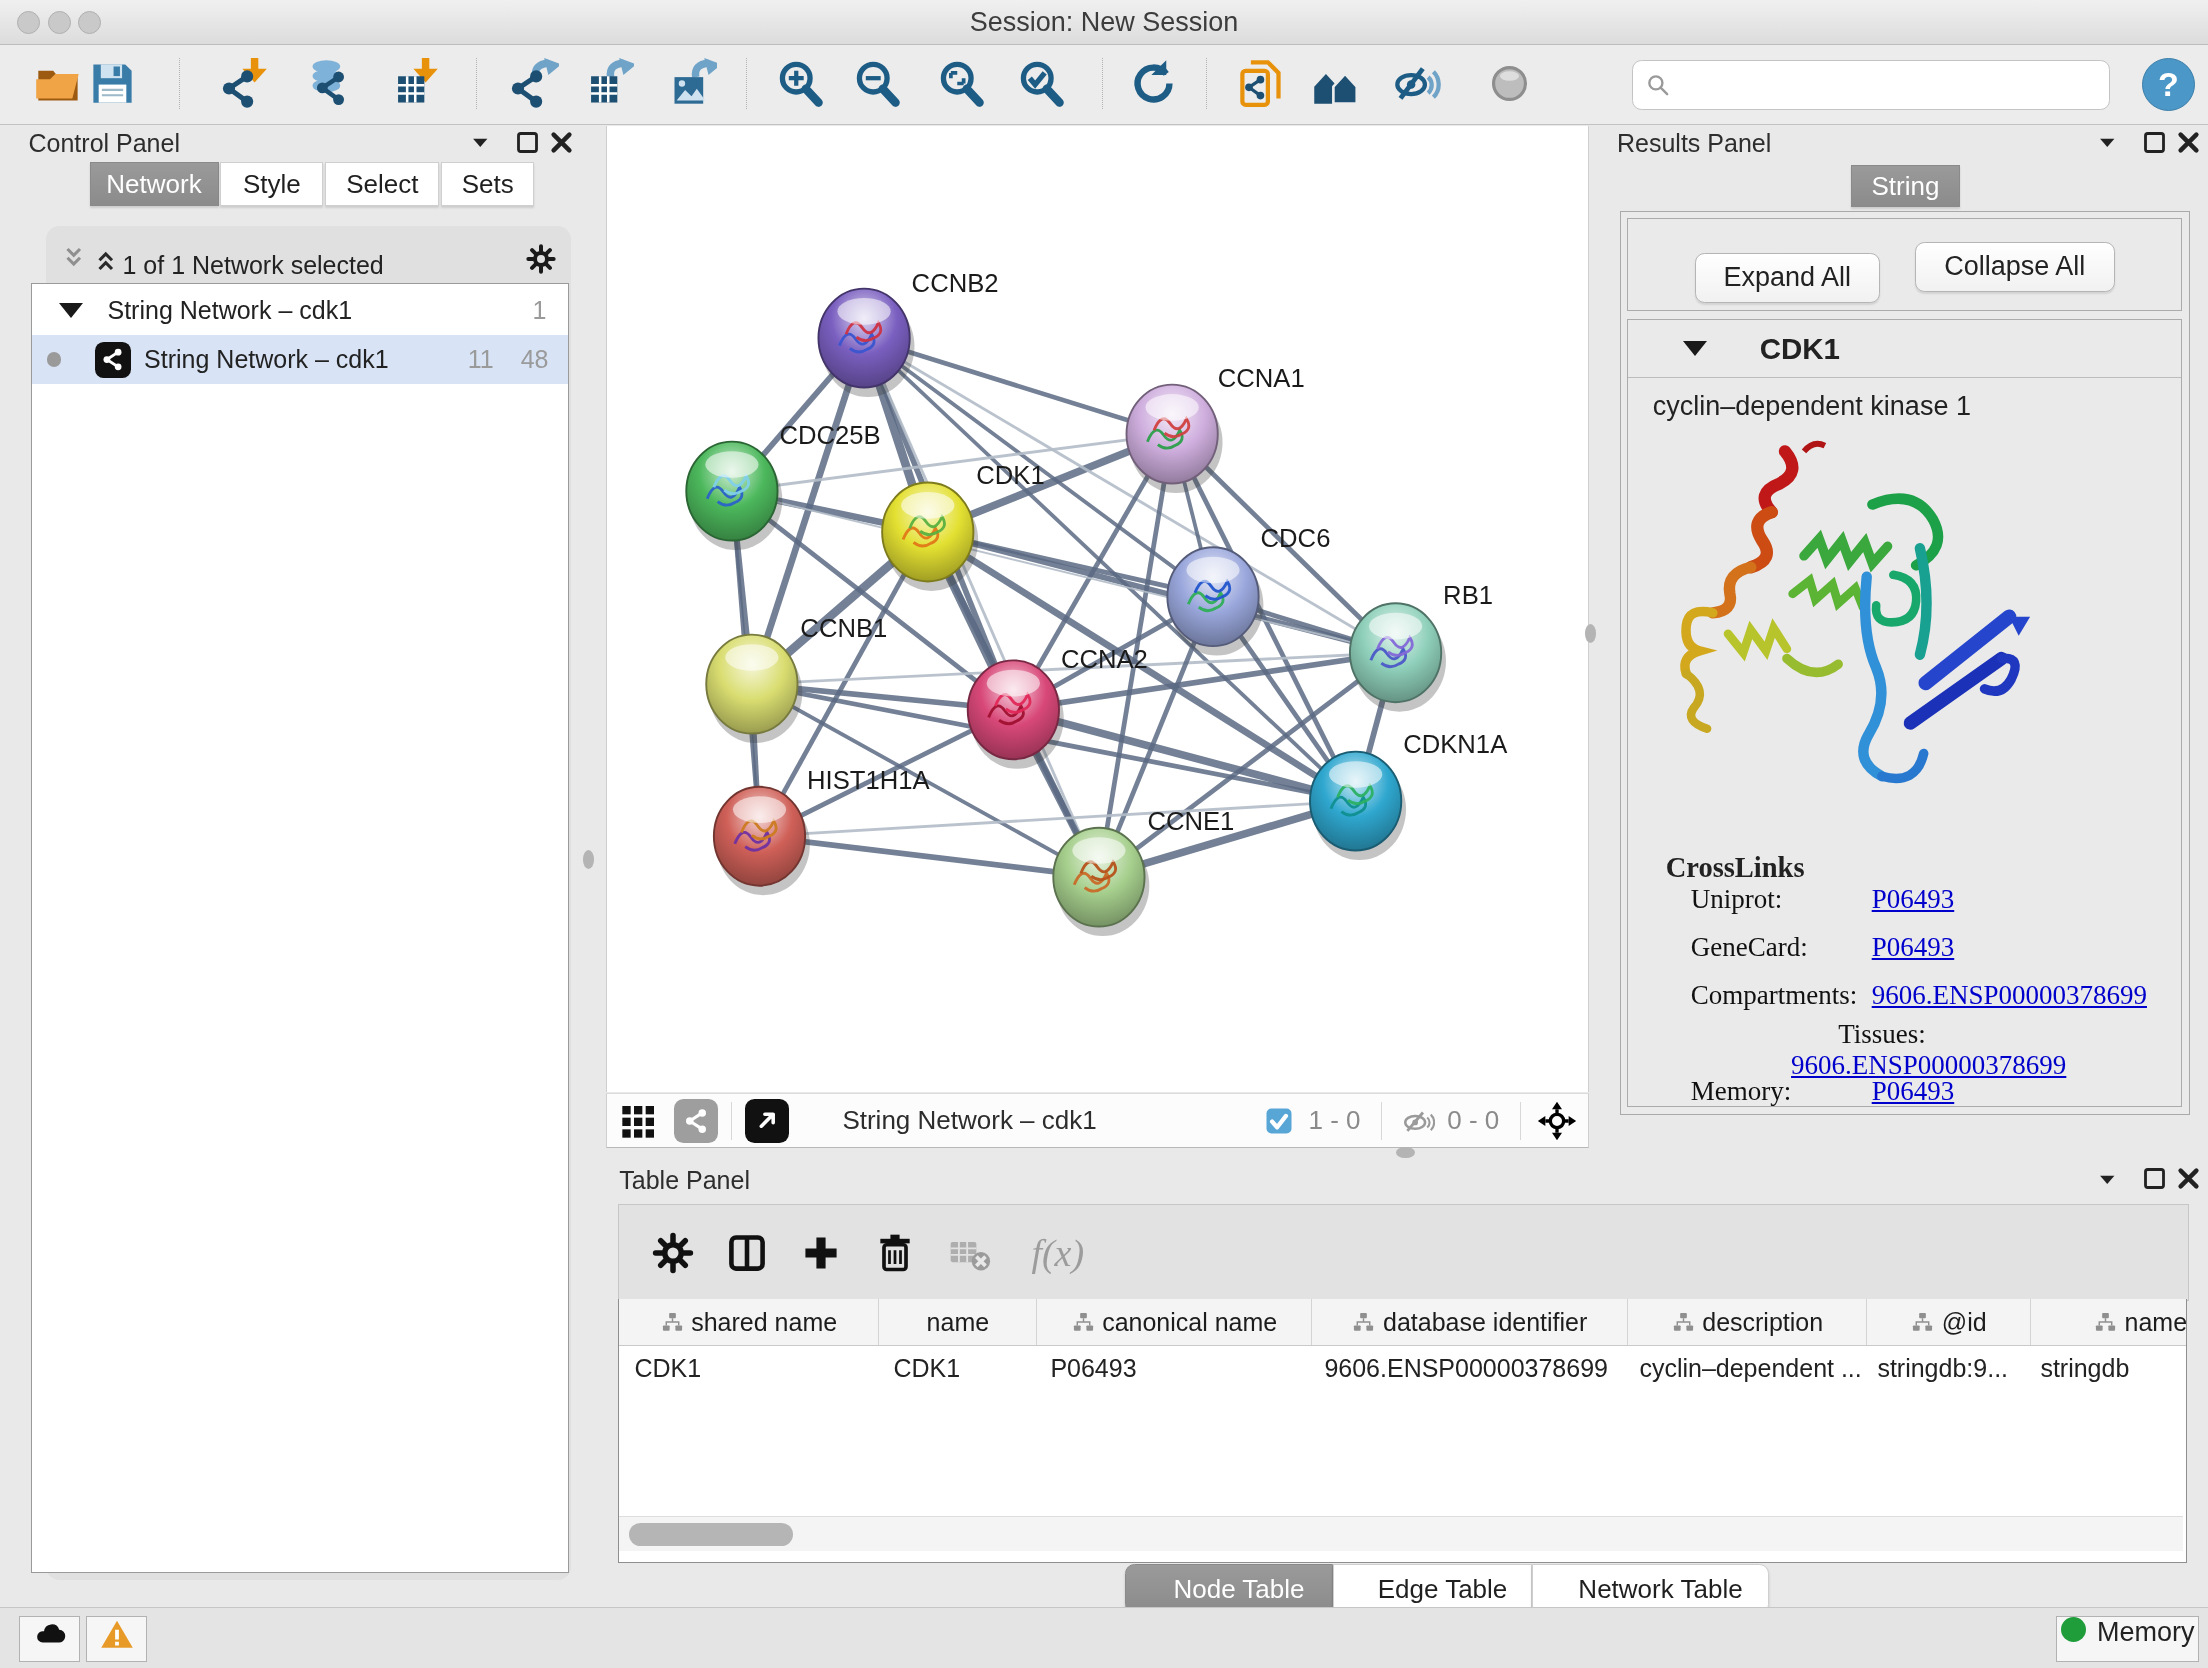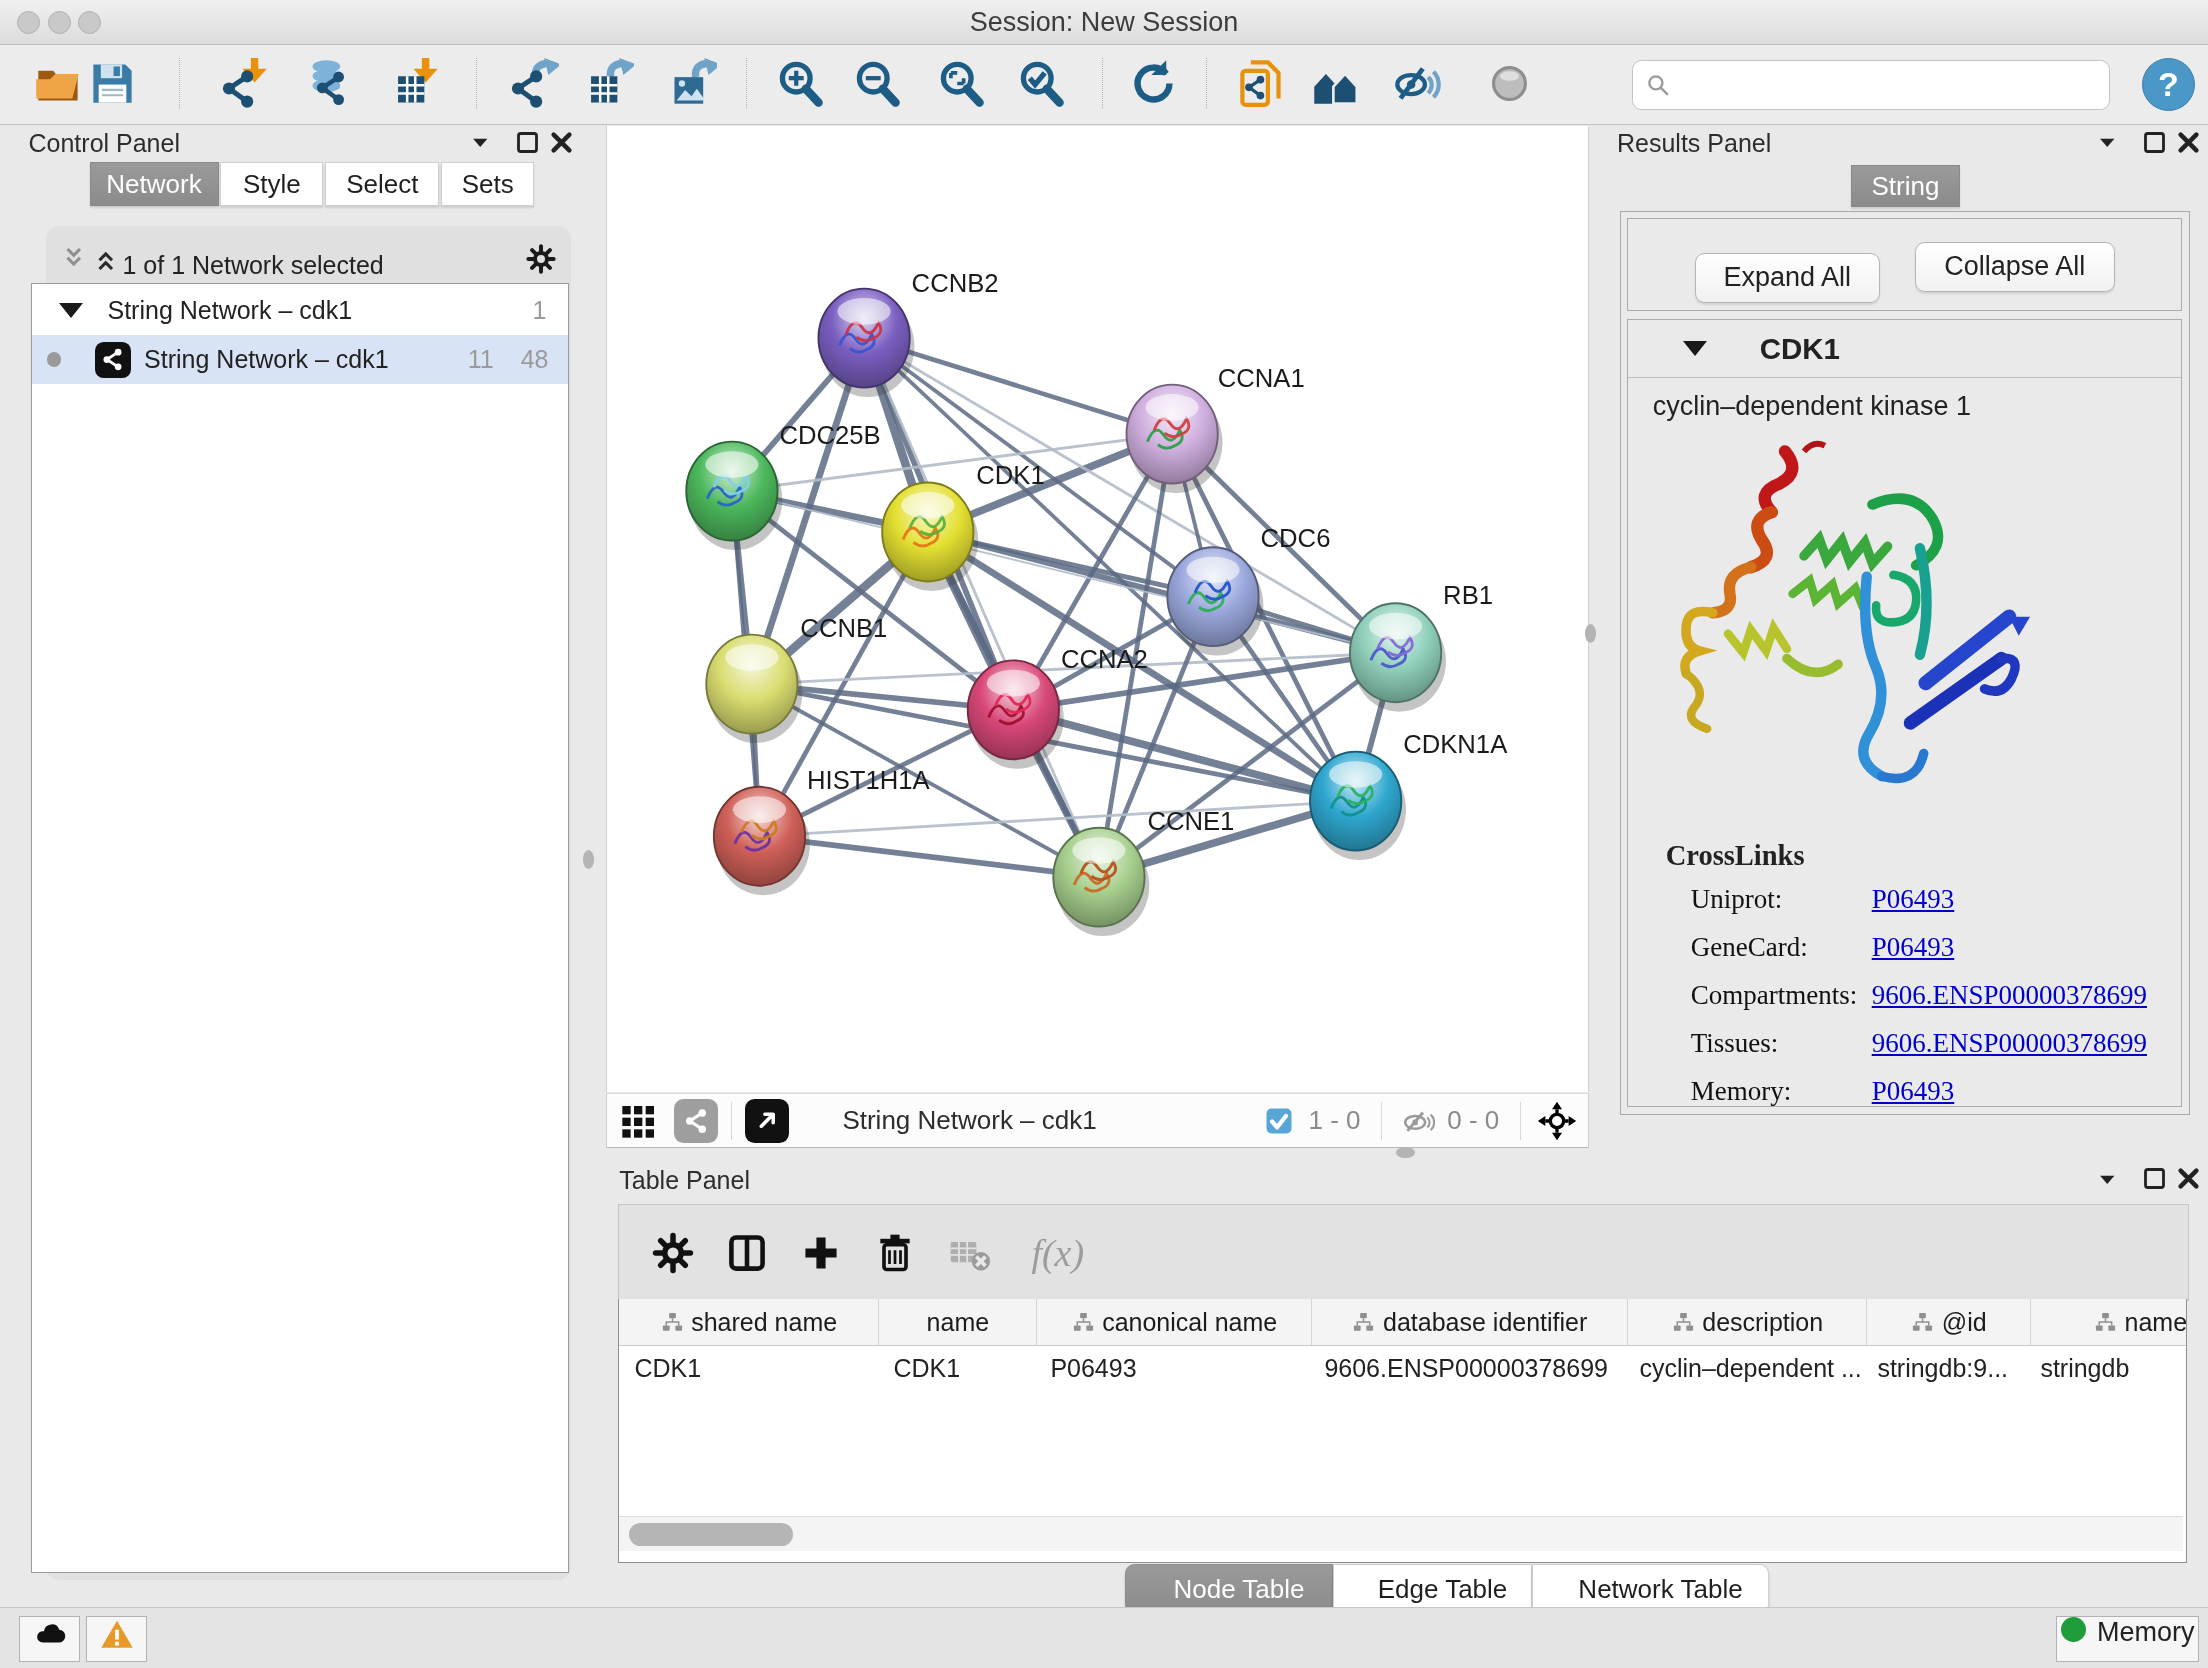--- a/index.html
+++ b/index.html
@@ -664,35 +664,35 @@
           <path d="M206 150 q-6 60 10 96 q14 34 -8 70 q-16 28 14 44" stroke="#3090d8" stroke-width="11"></path>
           <path d="M222 360 q36 10 44 -24" stroke="#2878d0" stroke-width="10"></path>
           <path d="M268 262 L356 192" stroke="#2546cc" stroke-width="15"></path>
           <path d="M252 304 L348 236" stroke="#1b32b8" stroke-width="14"></path>
           <path d="M348 236 q22 -2 10 22 q-10 18 -28 10" stroke="#2038c0" stroke-width="10"></path>
         </g>
         <path d="M356 192 l22 0 -12 20z" fill="#2546cc"></path>
         <path d="M140 18 q10 -12 22 -6" stroke="#b01414" stroke-width="6" fill="none"></path>
       </svg>
 
-      <div style="position:absolute;left:38px;top:520px;font-weight:bold;font-size:28.5px;" class="serif">CrossLinks</div>
+      <div style="position:absolute;left:38px;top:532px;font-weight:bold;font-size:28.5px;" class="serif">CrossLinks</div>
       <div id="crosslinks" style="position:absolute;left:63px;top:555px;width:476px;">
           <div style="display: flex; height: 48px; align-items: center;">
             <span class="xlabel" style="width: 181px;">Uniprot:</span>
             <a class="xlink">P06493</a>
           </div>
           <div style="display: flex; height: 48px; align-items: center;">
             <span class="xlabel" style="width: 181px;">GeneCard:</span>
             <a class="xlink">P06493</a>
           </div>
           <div style="display: flex; height: 48px; align-items: center;">
             <span class="xlabel" style="width: 181px;">Compartments:</span>
             <a class="xlink">9606.ENSP00000378699</a>
           </div>
-          <div style="display: flex; height: 48px; align-items: center;">
+          <div style="display: flex; height: 48px; align-items: center; flex-direction: column;">
             <span class="xlabel" style="width: 181px;">Tissues:</span>
             <a class="xlink">9606.ENSP00000378699</a>
           </div>
           <div style="display: flex; height: 48px; align-items: center;">
             <span class="xlabel" style="width: 181px;">Memory:</span>
             <a class="xlink">P06493</a>
           </div>
         </div>
     </div>
   </div>

